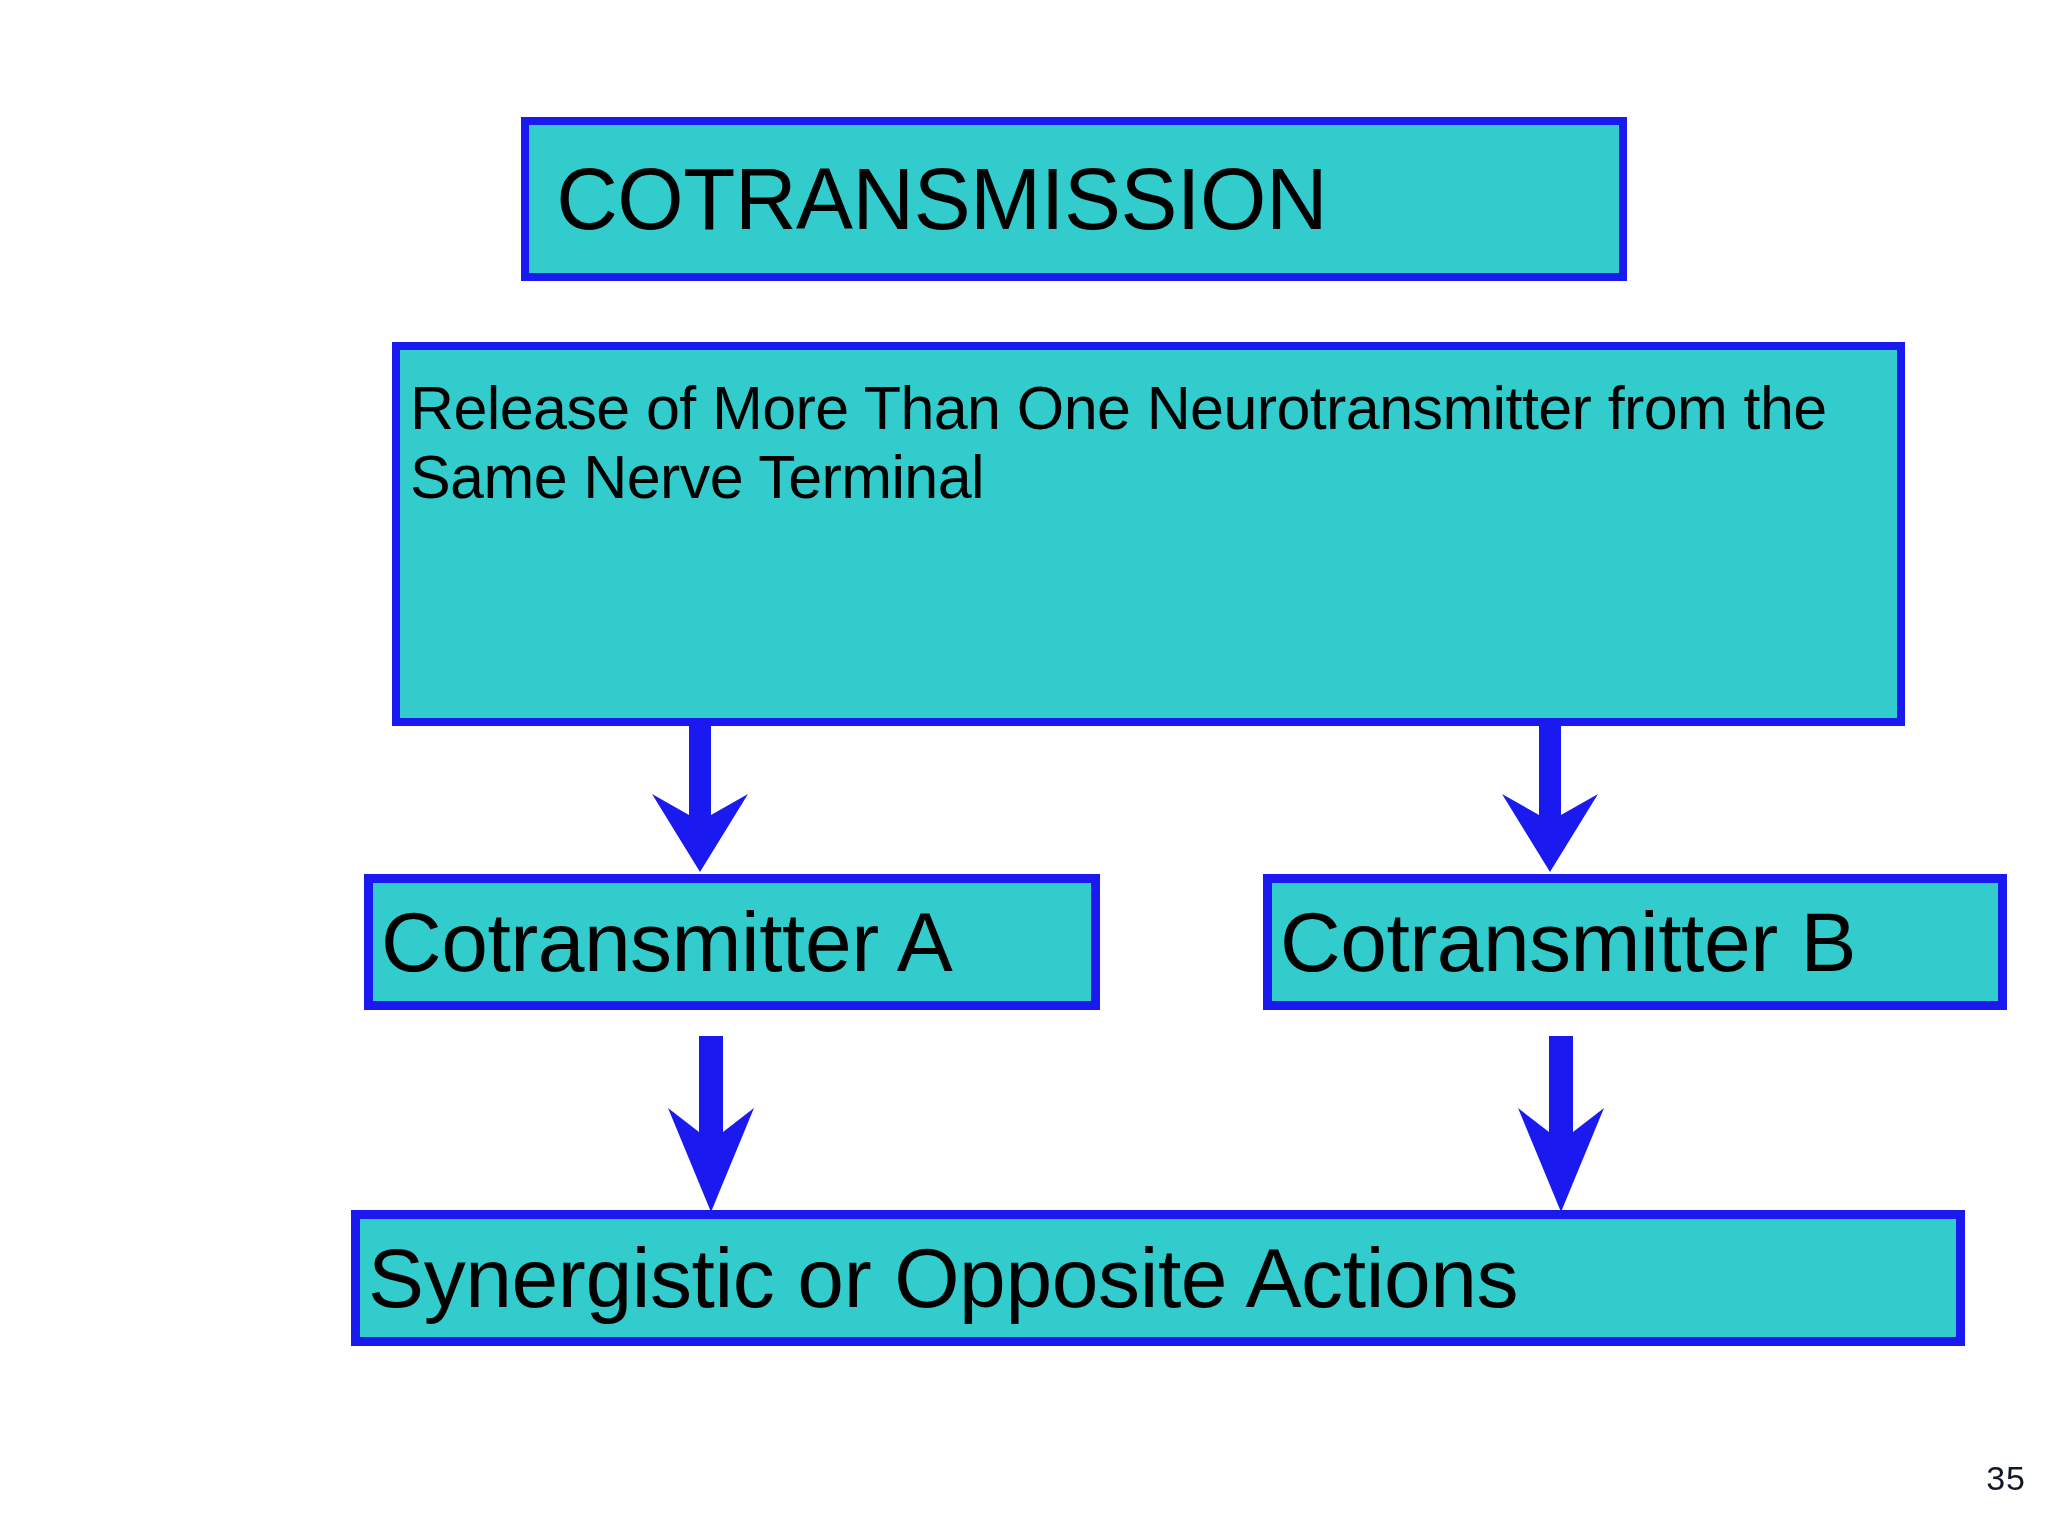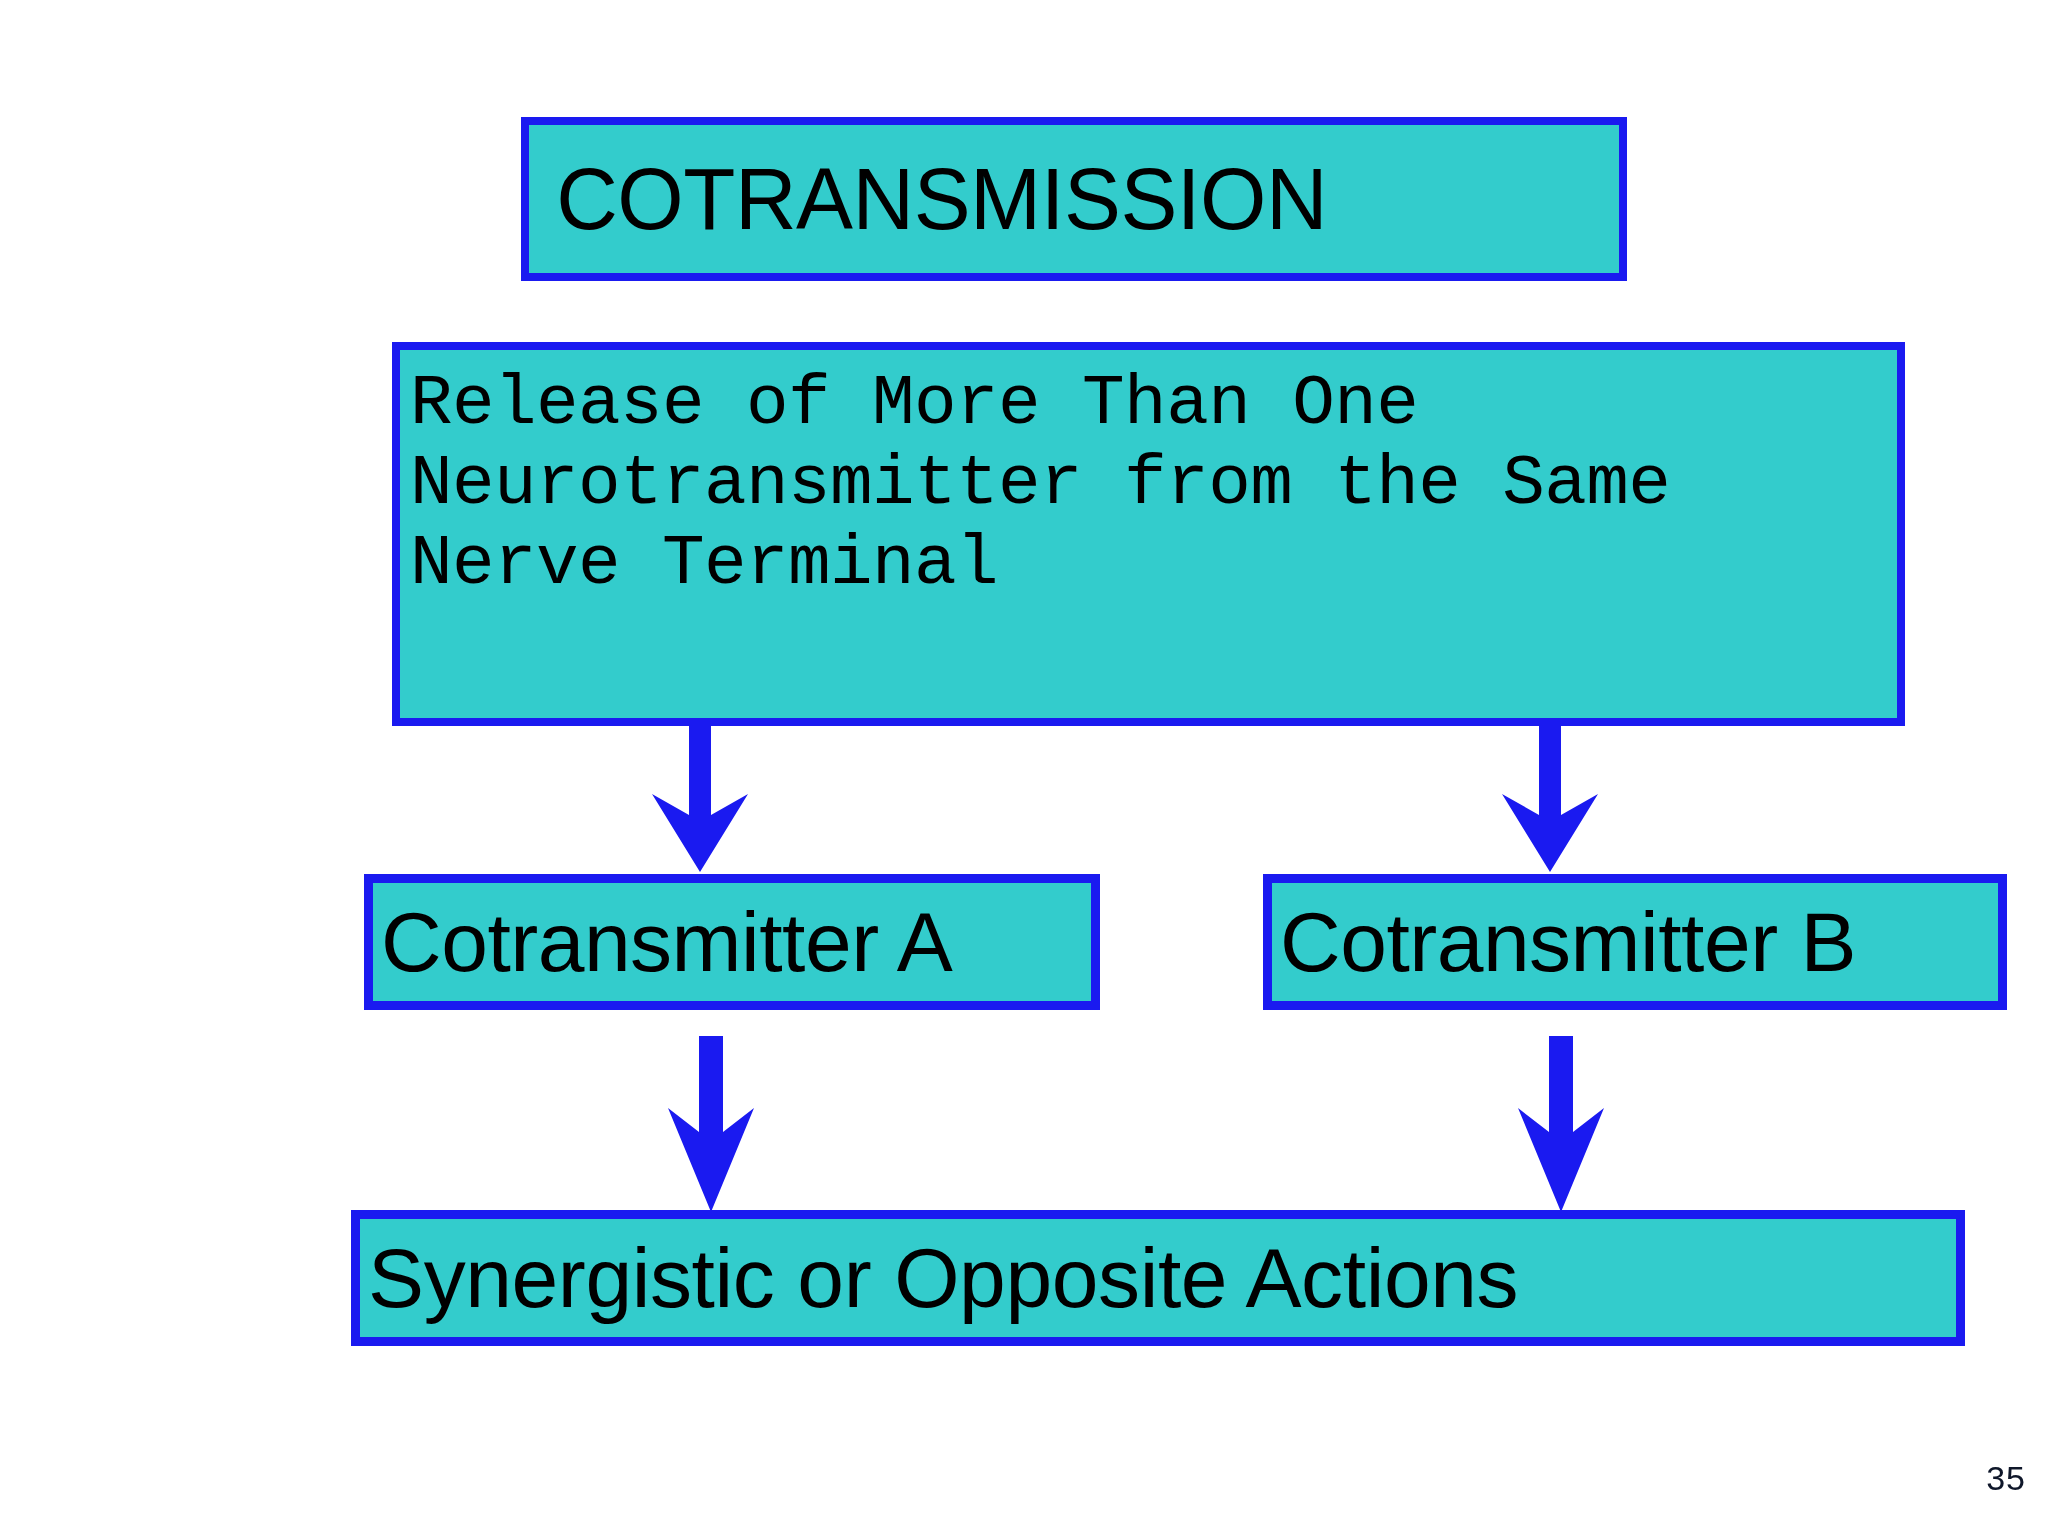--- a/index.html
+++ b/index.html
@@ -59,25 +59,24 @@
   
   #definition-box {
     left: 346px;
     top: 342px;
     width: 1513px;
     height: 384px;
     border-width: 8px;
     align-items: flex-start;
   }
   #definition-box .box-text {
-    font-size: 71px;
-    padding: 14px 0 0 10px;
+    font-size: 61px;
+    padding: 24px 0 0 10px;
     line-height: 1.13;
     letter-spacing: -0.6px;
-    font-family: Liberation Mono, monospace;
   }
 
   
   #cotransmitter-a-box {
     left: 318px;
     top: 874px;
     width: 736px;
     height: 136px;
   }
   #cotransmitter-b-box {

